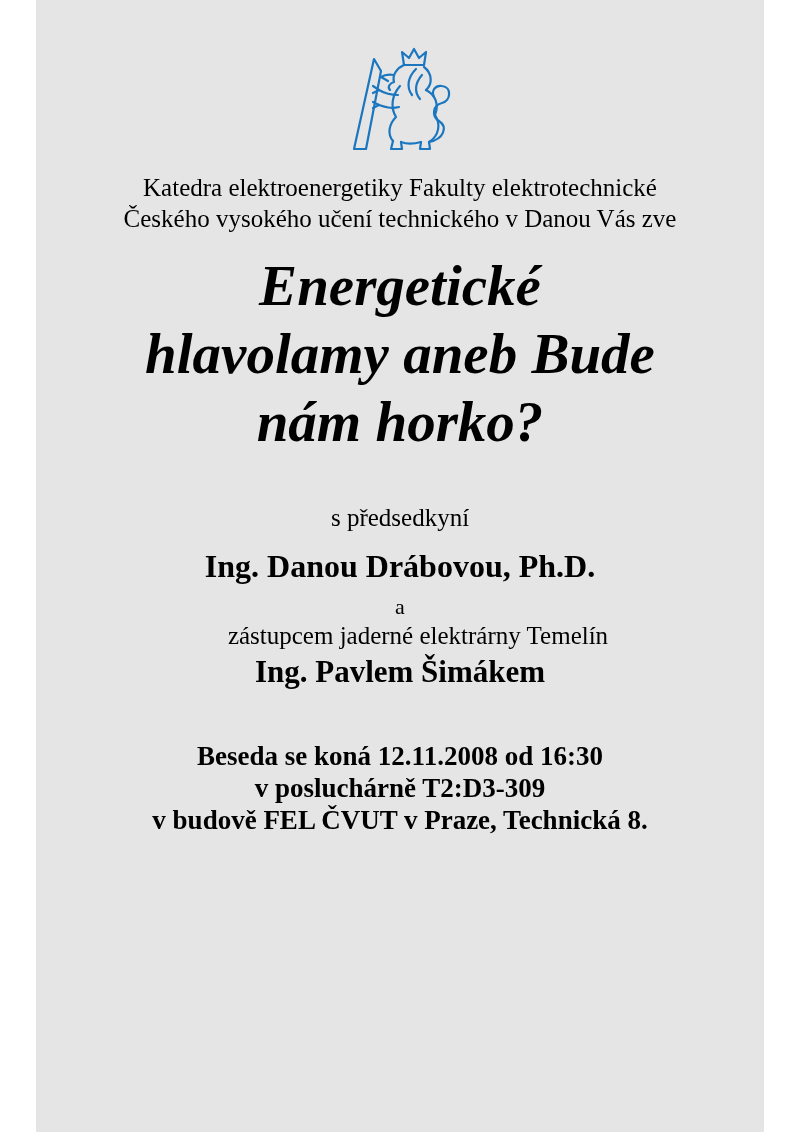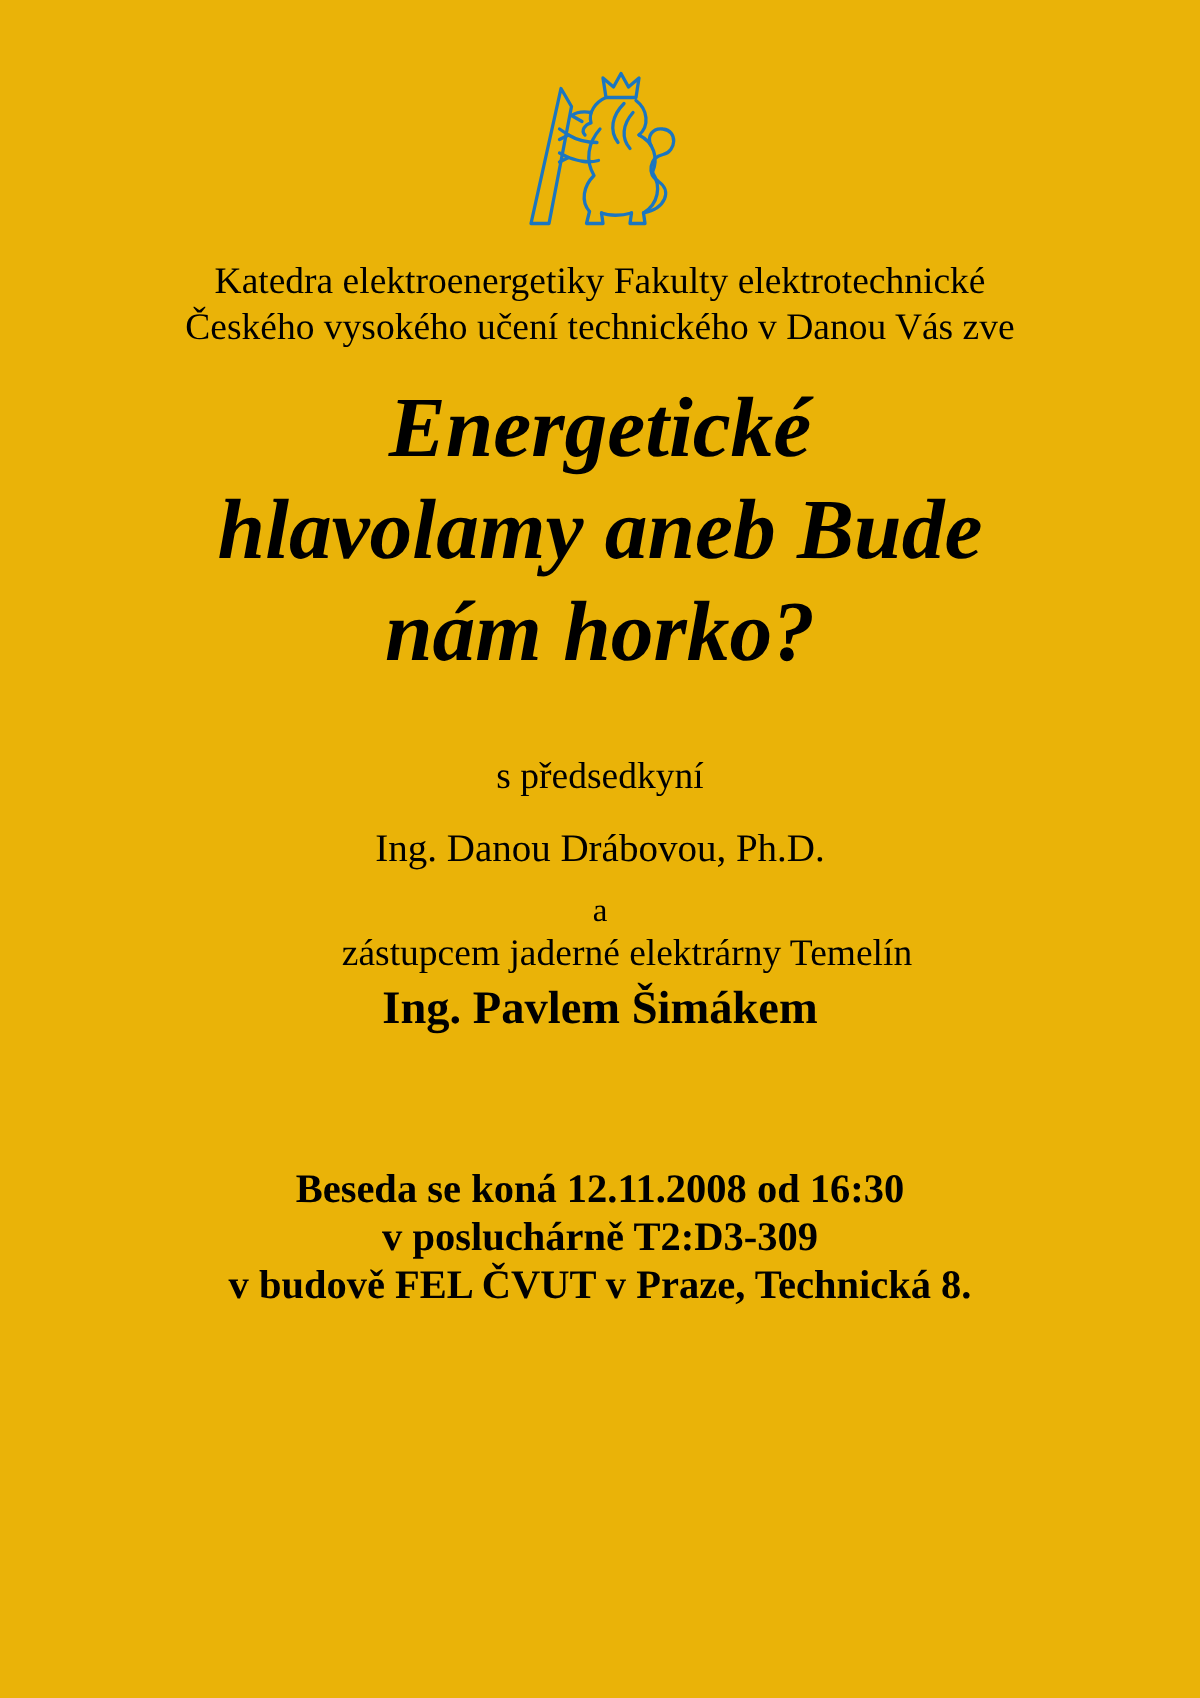--- a/index.html
+++ b/index.html
@@ -1,21 +1,21 @@
 <!DOCTYPE html>
 <html lang="cs"><head>
 <meta charset="utf-8">
 <style>
   html, body { margin: 0; padding: 0; background: #ffffff; }
   .page {
     position: relative;
-    width: 800px;
+    width: 728px;
     height: 1132px;
     margin: 0 auto;
-    background: #eab308;
+    background: #e5e5e5;
     color: #000000;
     font-family: "Liberation Serif", "DejaVu Serif", serif;
     text-align: center;
     overflow: hidden;
   }
   .logo-wrap {
     margin: 45px auto 0 auto;
     width: 124px;
     height: 110px;
   }
@@ -39,41 +39,41 @@
     line-height: 68px;
     letter-spacing: 0px;
   }
   .guest1-intro {
     margin-top: 46px;
     font-size: 25px;
     line-height: 31px;
   }
   .guest1-name {
     margin-top: 14px;
-    font-size: 26px;
+    font-size: 32px;
     line-height: 38px;
-    font-weight: normal;
+    font-weight: bold;
   }
   .conjunction {
     margin-top: 9px;
     font-size: 22px;
     line-height: 25px;
   }
   .guest2-intro {
     font-size: 25px;
     line-height: 33px;
     padding-left: 36px;
   }
   .guest2-name {
     font-size: 31px;
     line-height: 40px;
     font-weight: bold;
   }
   .event-details {
-    margin-top: 84px;
+    margin-top: 48px;
     font-weight: bold;
     font-size: 27px;
     line-height: 32px;
   }
 </style>
 </head>
 <body>
 
 <div class="page">
 

